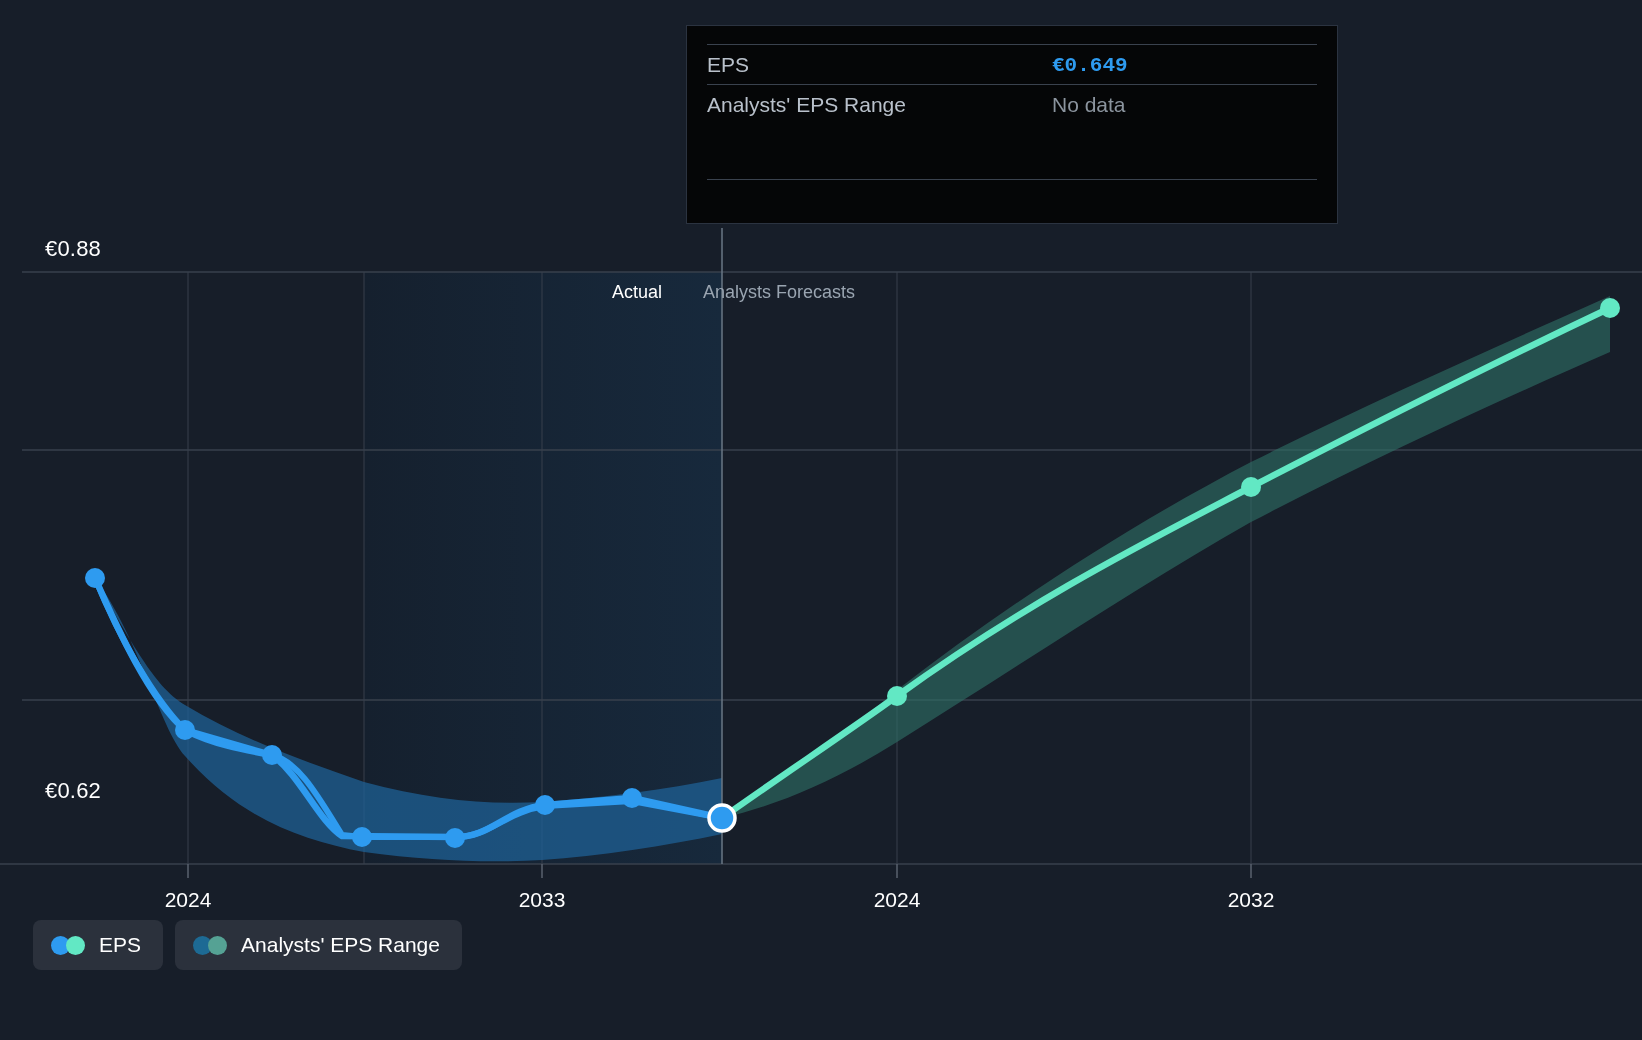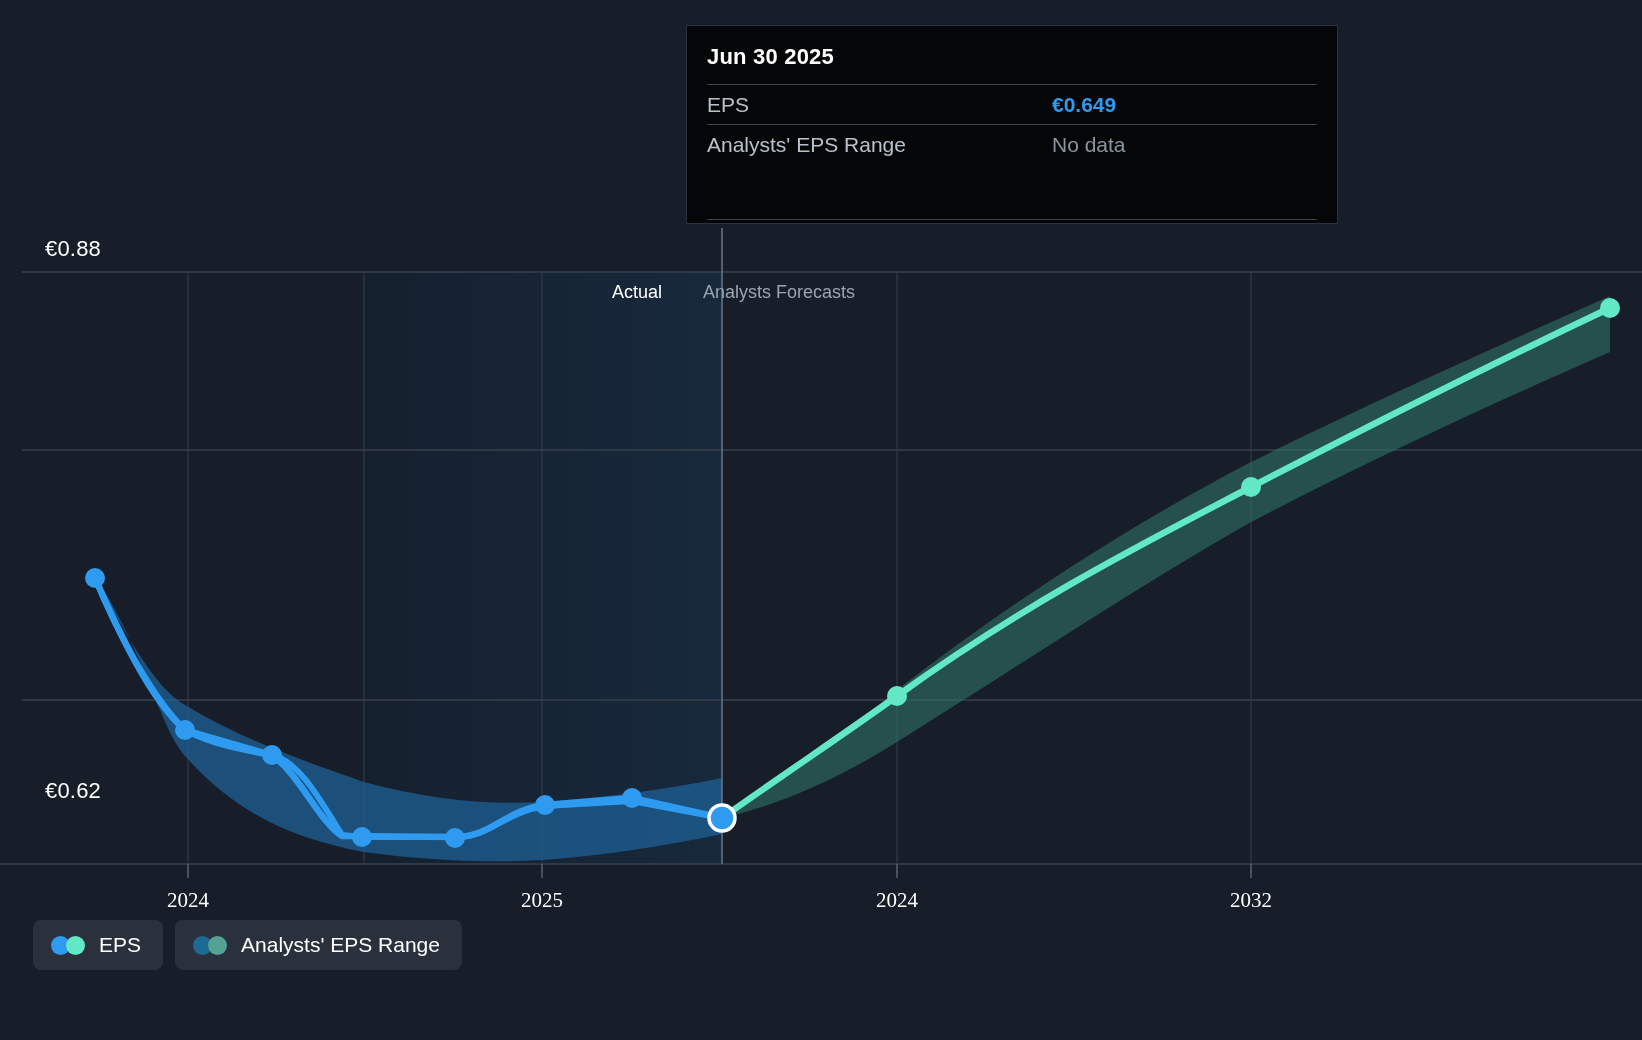--- a/index.html
+++ b/index.html
@@ -29,21 +29,20 @@
   #y-top   { left: 45px; top: 236px; text-align: right; }
   #y-bot   { left: 45px; top: 778px; }
 
   .x-label {
     position: absolute;
     top: 888px;
     color: #ffffff;
     font-size: 21px;
     transform: translateX(-50%);
     white-space: nowrap;
-    font-family: Liberation Serif, serif;
   }
 
   
   .phase {
     position: absolute;
     top: 282px;
     font-size: 18px;
     white-space: nowrap;
   }
   #phase-actual   { right: 1642px; color: #ffffff; }
@@ -68,21 +67,21 @@
   }
   .tt-row {
     display: flex;
     align-items: center;
     justify-content: flex-start;
     border-top: 1px solid #3a424e;
     padding: 8px 0 7px 0;
     font-size: 21px;
   }
   .tt-key { color: #b9c1cb; width: 345px; }
-  .tt-val-blue { color: #2e9bf0; font-weight: 600; }
+  .tt-val-blue { color: #2e9bf0; font-weight: 600; font-family: Liberation Mono, monospace; }
   .tt-val-muted { color: #8b949e; }
   #tt-spacer {
     border-bottom: 1px solid #3a424e;
     height: 56px;
   }
 
   
   #legend {
     position: absolute;
     left: 33px; top: 920px;
@@ -213,29 +212,28 @@
 
     <line x1="722" y1="228" x2="722" y2="864" stroke="#6a7785" stroke-width="1.5"></line>
 
     <circle cx="722" cy="818" r="13" fill="#2e9bf0" stroke="#ffffff" stroke-width="3.5"></circle>
   </svg>
 
   <div class="y-label" id="y-top">€0.88</div>
   <div class="y-label" id="y-bot">€0.62</div>
 
   <div class="x-label" style="left:188px">2024</div>
-  <div class="x-label" style="left:542px">2025</div>
+  <div class="x-label" style="left:542px">2033</div>
   <div class="x-label" style="left:897px">2024</div>
   <div class="x-label" style="left:1251px">2032</div>
 
   <div class="phase" id="phase-actual">Actual</div>
   <div class="phase" id="phase-forecast">Analysts Forecasts</div>
 
   <div id="tooltip">
-    <div id="tooltip-title">Jun 30 2025</div>
     <div class="tt-row">
       <span class="tt-key">EPS</span>
       <span class="tt-val-blue">€0.649</span>
     </div>
     <div class="tt-row">
       <span class="tt-key">Analysts' EPS Range</span>
       <span class="tt-val-muted">No data</span>
     </div>
     <div id="tt-spacer"></div>
   </div>

